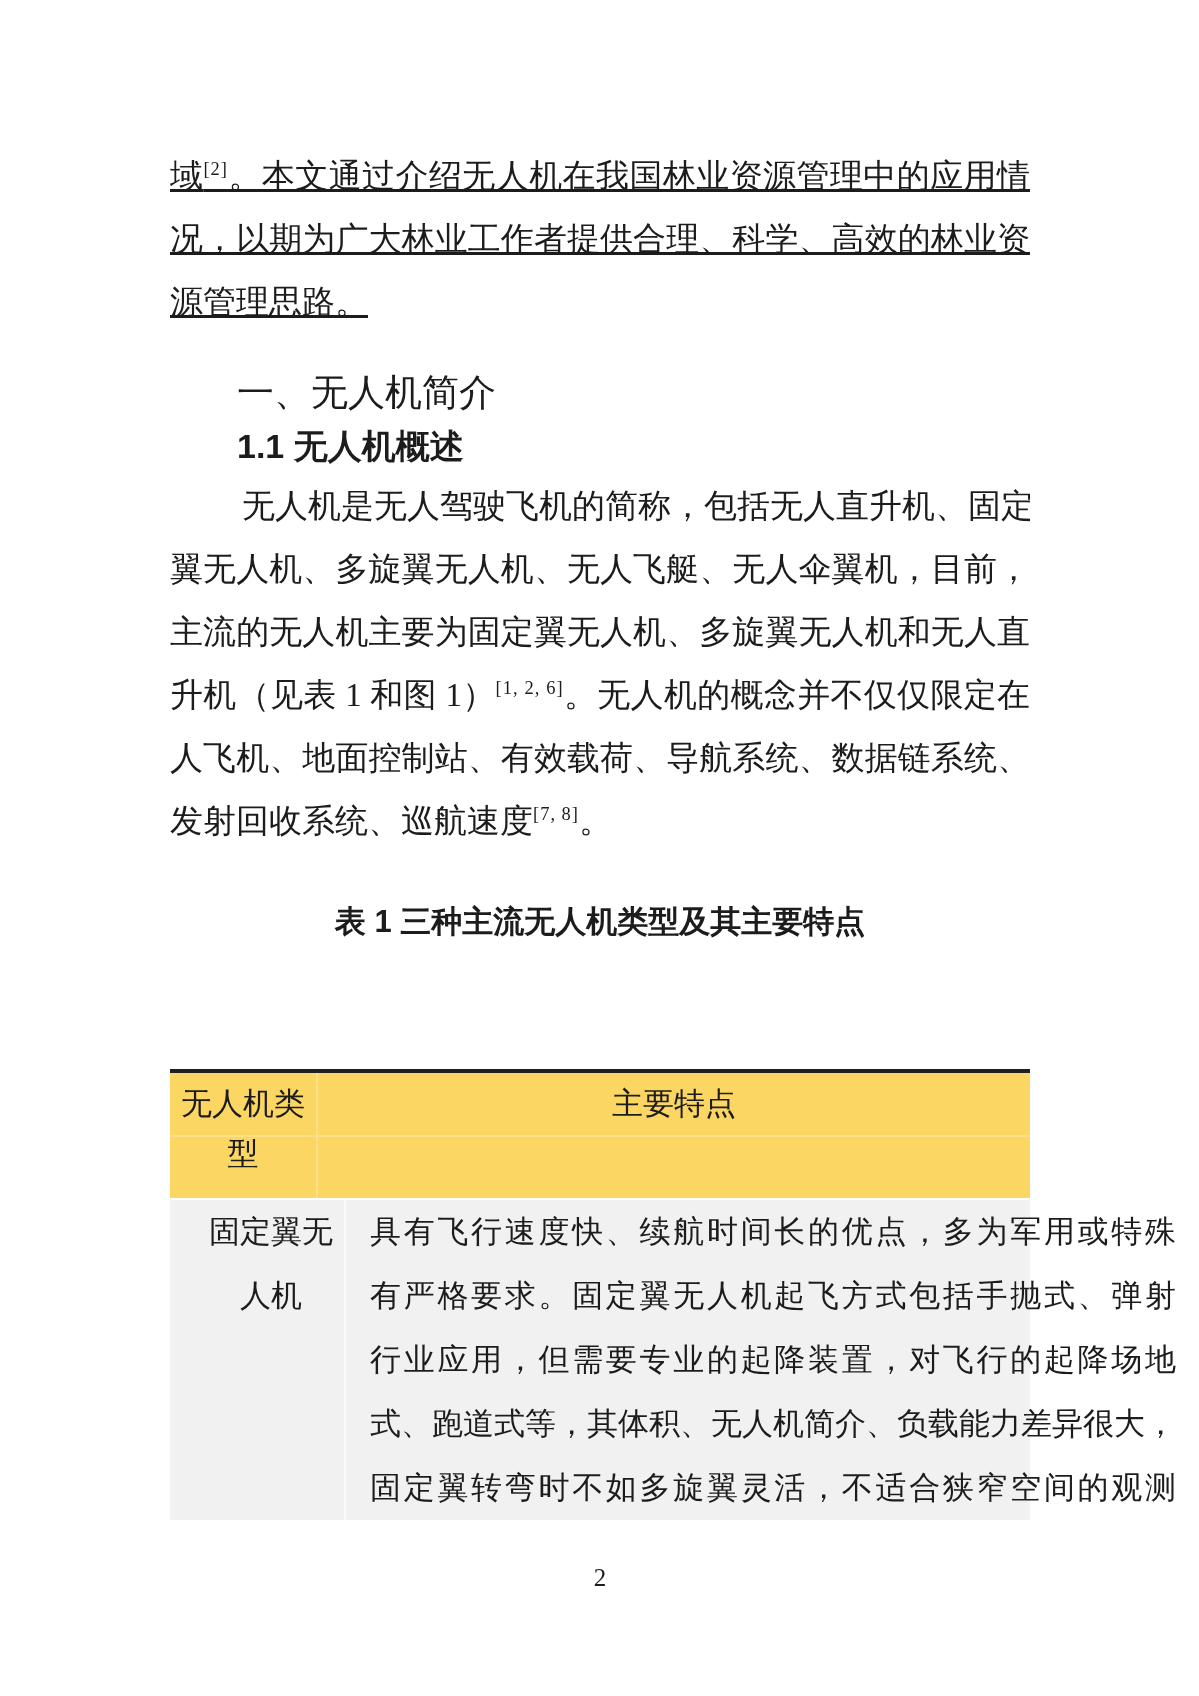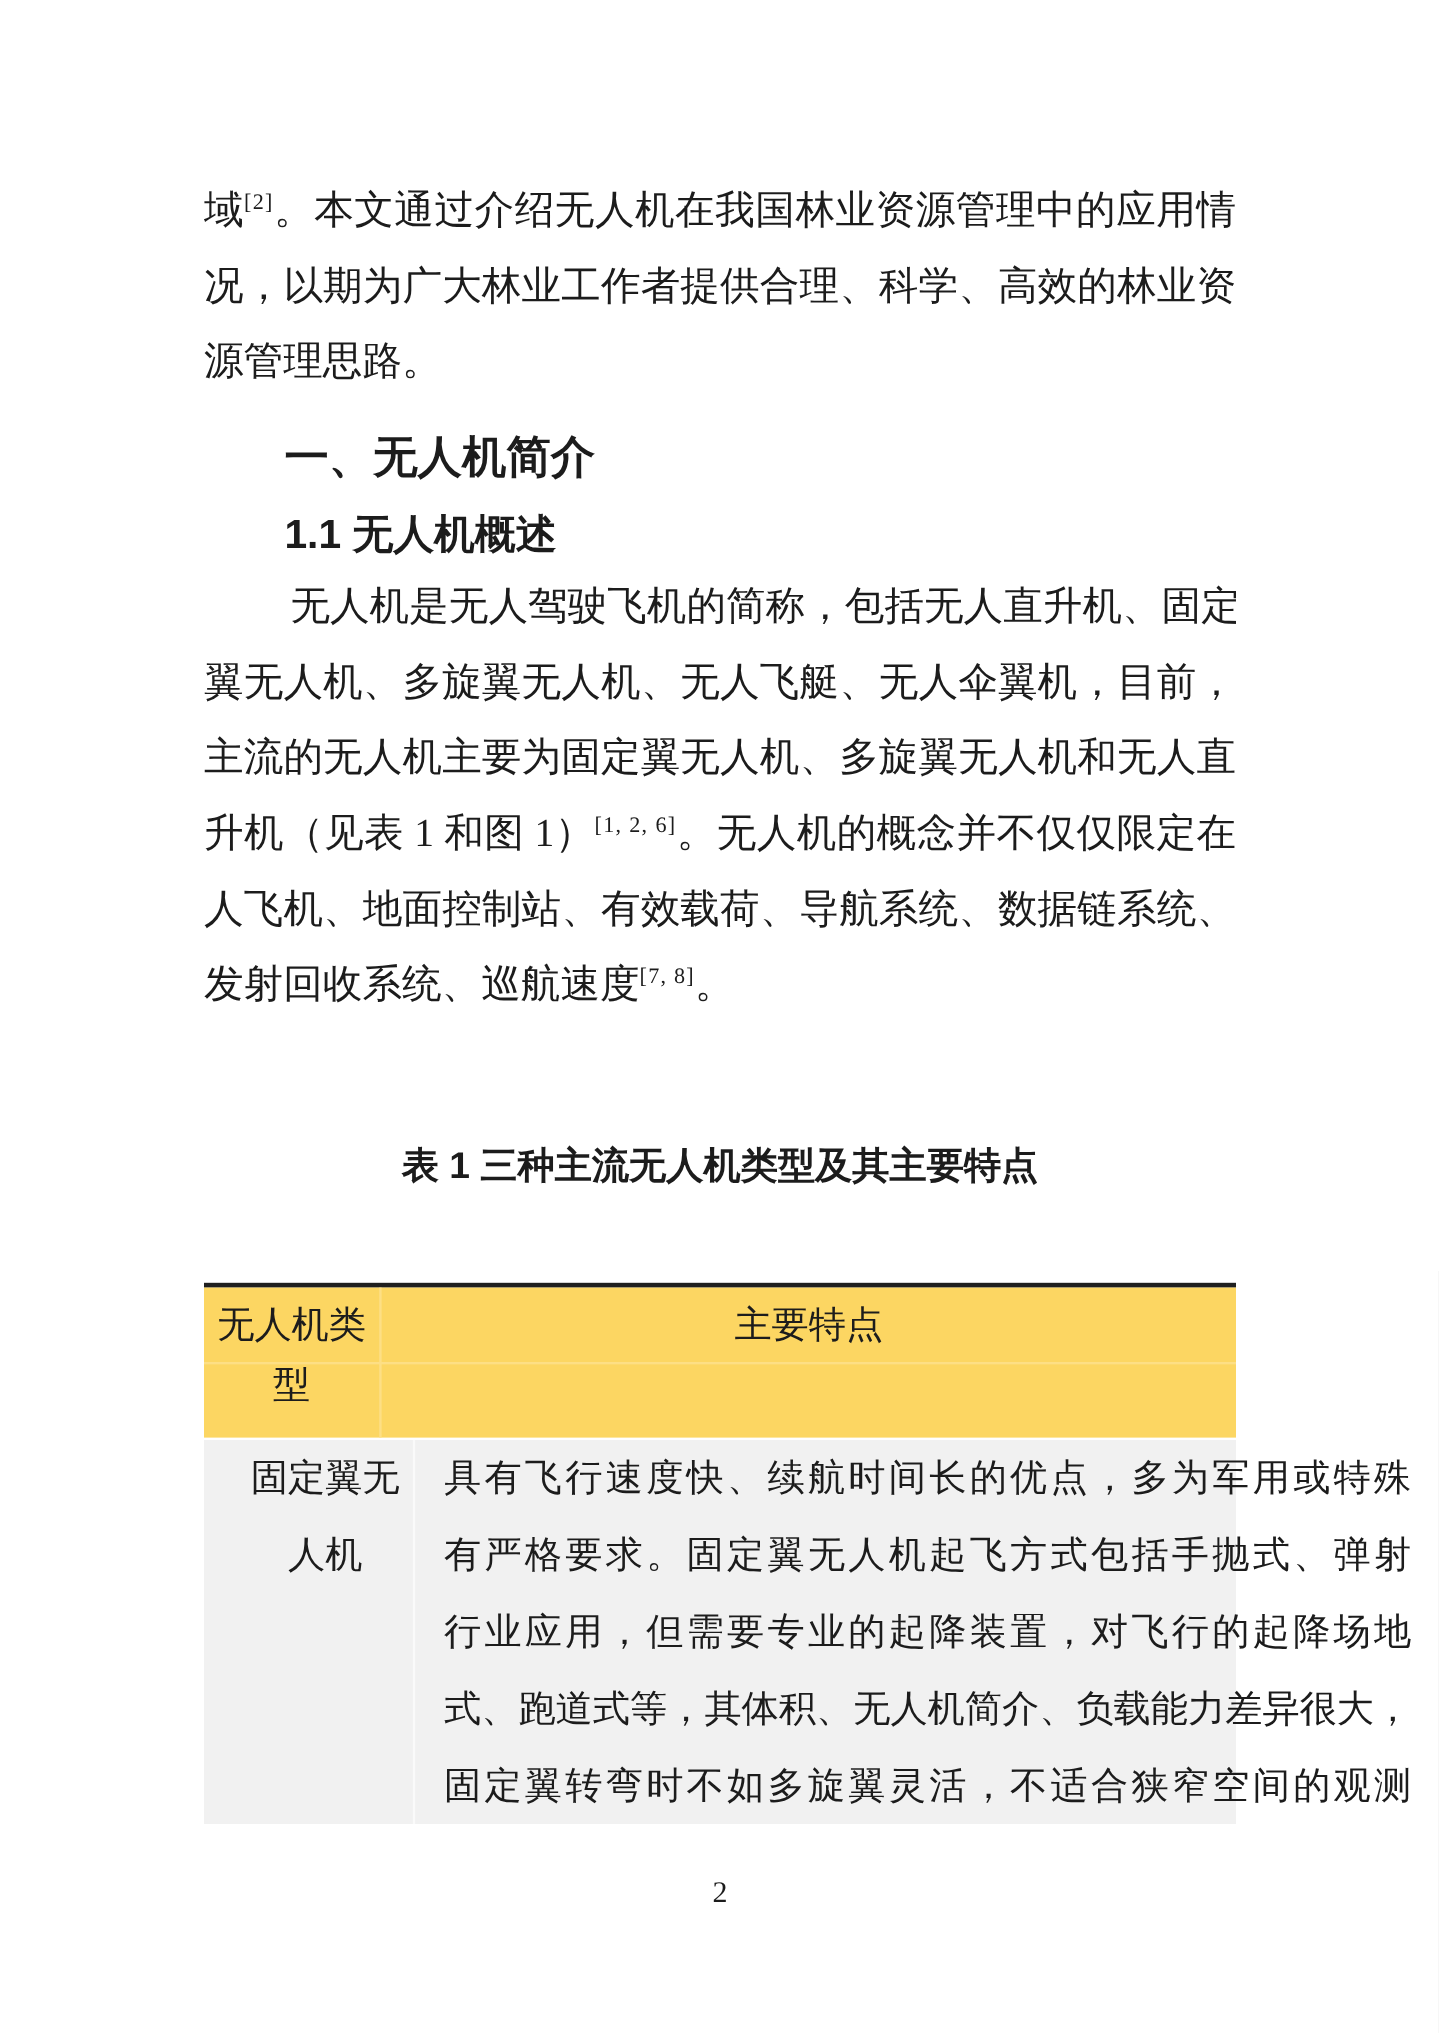--- a/index.html
+++ b/index.html
@@ -16,47 +16,47 @@
 
   
   .para { left:170px; width:860px; font-size:33px; }
   .para .ln {
     height:63px; line-height:63px;
     white-space:nowrap; overflow:hidden;
     text-align:left;
   }
   .para .ln.j { text-align:justify; text-align-last:justify; }
   .para .ln.ind { text-indent:72px; }
-  .p-intro { top:145px; }
+  .p-intro { top:145px;text-decoration:underline; }
   .p-overview { top:475px; }
 
   sup.ref {
     font-size:0.56em;
     vertical-align:super;
     line-height:0;
     letter-spacing:1px;
   }
 
   
   .h-section {
-    top:356px; left:237px;
-    font-size:37px; font-weight:bold;
+    top:368px; left:237px;
+    font-size:37px; font-weight:normal;
     font-family:"Liberation Sans","DejaVu Sans",sans-serif;
     line-height:50px; margin:0;
   }
   .h-subsection {
     top:423px; left:237px;
     font-size:34px; font-weight:bold;
     font-family:"Liberation Sans","DejaVu Sans",sans-serif;
     line-height:46px; margin:0;
   }
 
   
   .t-caption {
-    top:950px; left:170px; width:860px;
+    top:900px; left:170px; width:860px;
     text-align:center;
     font-size:31px; font-weight:bold;
     font-family:"Liberation Sans","DejaVu Sans",sans-serif;
     line-height:44px;
   }
 
   
   .dtable {
     top:1069px; left:170px; width:860px;
     border-top:4px solid var(--table-top-border,#1f1f1f);

